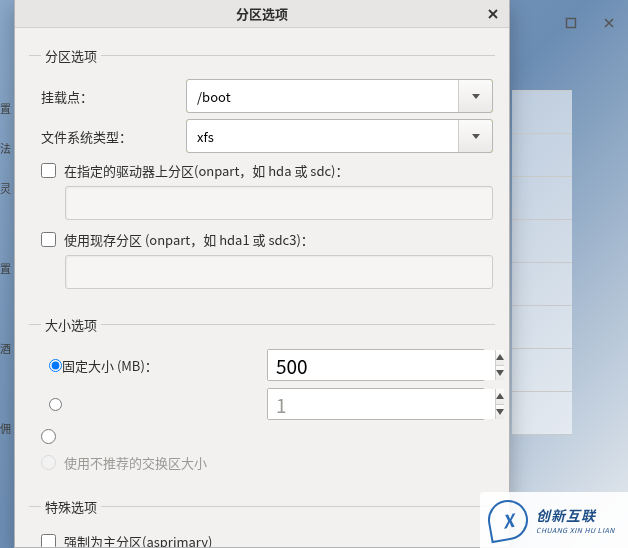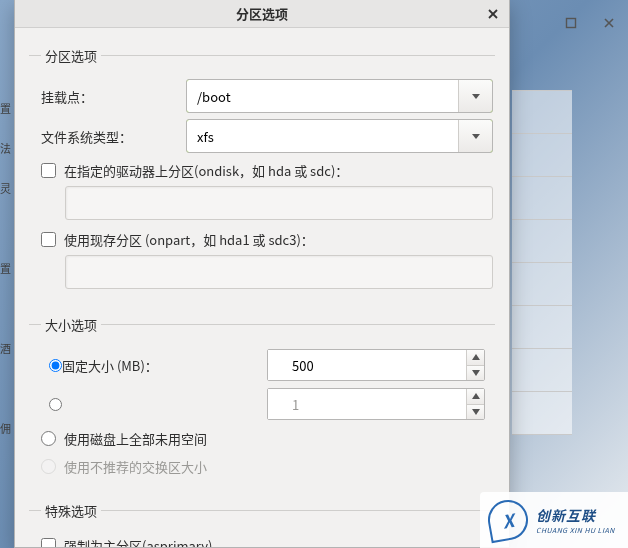--- a/index.html
+++ b/index.html
@@ -73,21 +73,21 @@
   .radio-row { display:flex; align-items:center; margin:9px 0; }
   .radio-row input[type=radio]{ width:15px; height:15px; margin-right:8px;}
   .radio-row.disabled { color:#9a9996; }
   .radio-row.disabled input { opacity:.6; }
 
   .size-row { display:flex; align-items:center; margin:7px 8px;}
   .size-label-area { display:flex; align-items:center; flex:1; }
   .spinbox {
     width:218px; height:32px; display:flex; border:1px solid #b7b6b5; border-radius:2px; background:#fff;
   }
-  .spinbox input { flex:1; border:none; outline:none; padding:0 24px; font-size:13px; }
+  .spinbox input { flex:1; border:none; outline:none; padding:0 8px; font-size:19px; }
   .spinbox.disabled input { color:#9a9996; }
   .spinbox .spin-btns{ width:18px; display:flex; flex-direction:column; border-left:1px solid #cfcdca;}
   .spinbox .spin-btns div{ flex:1; display:flex; align-items:center; justify-content:center; background:linear-gradient(#fbfbfa,#eceae8); cursor:pointer;}
   .spinbox .spin-btns div:first-child{ border-bottom:1px solid #cfcdca;}
   .spinbox .spin-btns svg{ width:8px; height:6px; fill:#555;}
 
   .watermark {
     position:absolute; right:0; bottom:0; width:148px; height:56px;
     background:rgba(255,255,255,.9); display:flex; align-items:center; gap:8px;
     padding-left:8px; border-top-left-radius:4px;
@@ -175,21 +175,21 @@
           <div class="combo-btn">
             <svg viewBox="0 0 12 12">
                 <polygon points="2,4 10,4 6,9" fill="#555"></polygon>
               </svg>
           </div>
         </div>
       </div>
 
       <div class="check-row">
         <input type="checkbox" style="">
-        <span>在指定的驱动器上分区(ondisk，如 hda 或 sdc)：</span>
+        <span>在指定的驱动器上分区(onpart，如 hda 或 sdc)：</span>
       </div>
       <div class="sub-input disabled"></div>
 
       <div class="check-row">
         <input type="checkbox" style="">
         <span>使用现存分区 (onpart，如 hda1 或 sdc3)：</span>
       </div>
       <div class="sub-input disabled"></div>
     </fieldset>
 
@@ -234,21 +234,20 @@
                 <svg viewBox="0 0 8 6">
                   <polygon points="0,0 8,0 4,6"></polygon>
                 </svg>
               </div>
           </div>
         </div>
       </div>
 
       <div class="radio-row">
         <input type="radio" name="sizeopt" style="">
-        <span>使用磁盘上全部未用空间</span>
       </div>
 
       <div class="radio-row disabled">
         <input type="radio" name="sizeopt" disabled="" style="">
         <span>使用不推荐的交换区大小</span>
       </div>
     </fieldset>
 
     <fieldset class="group" style="padding-bottom:0;">
       <legend>特殊选项</legend>

